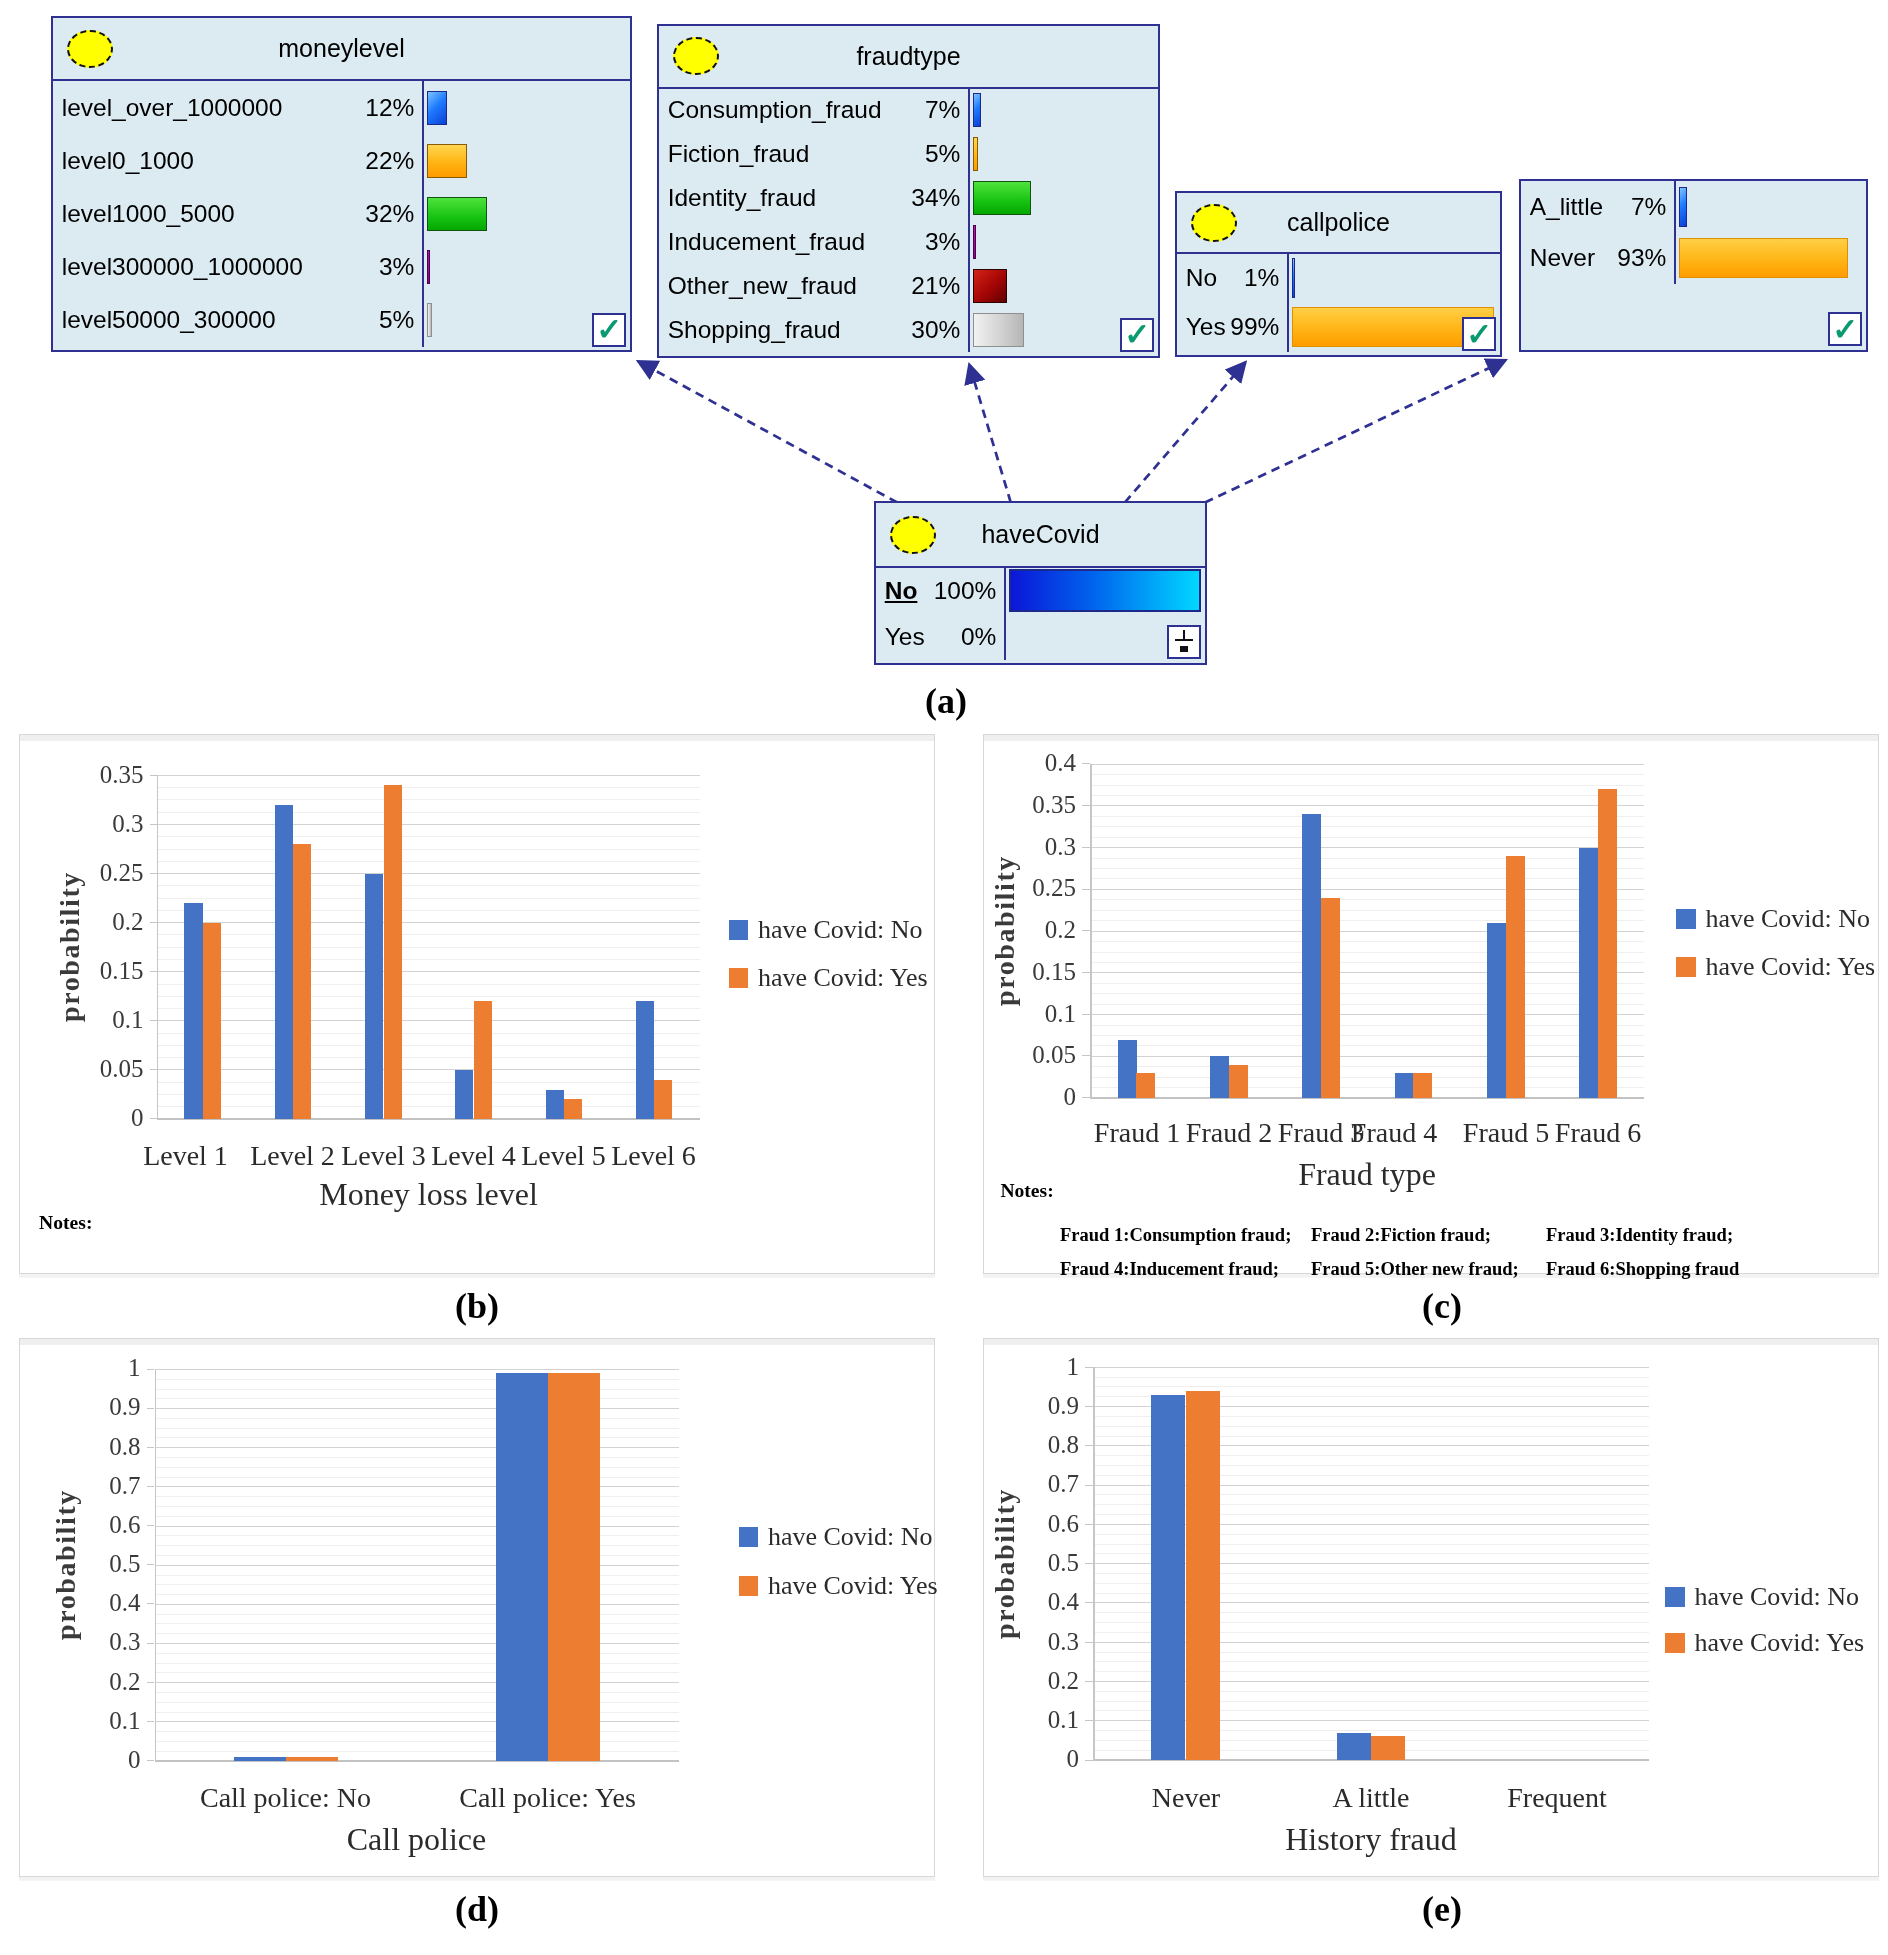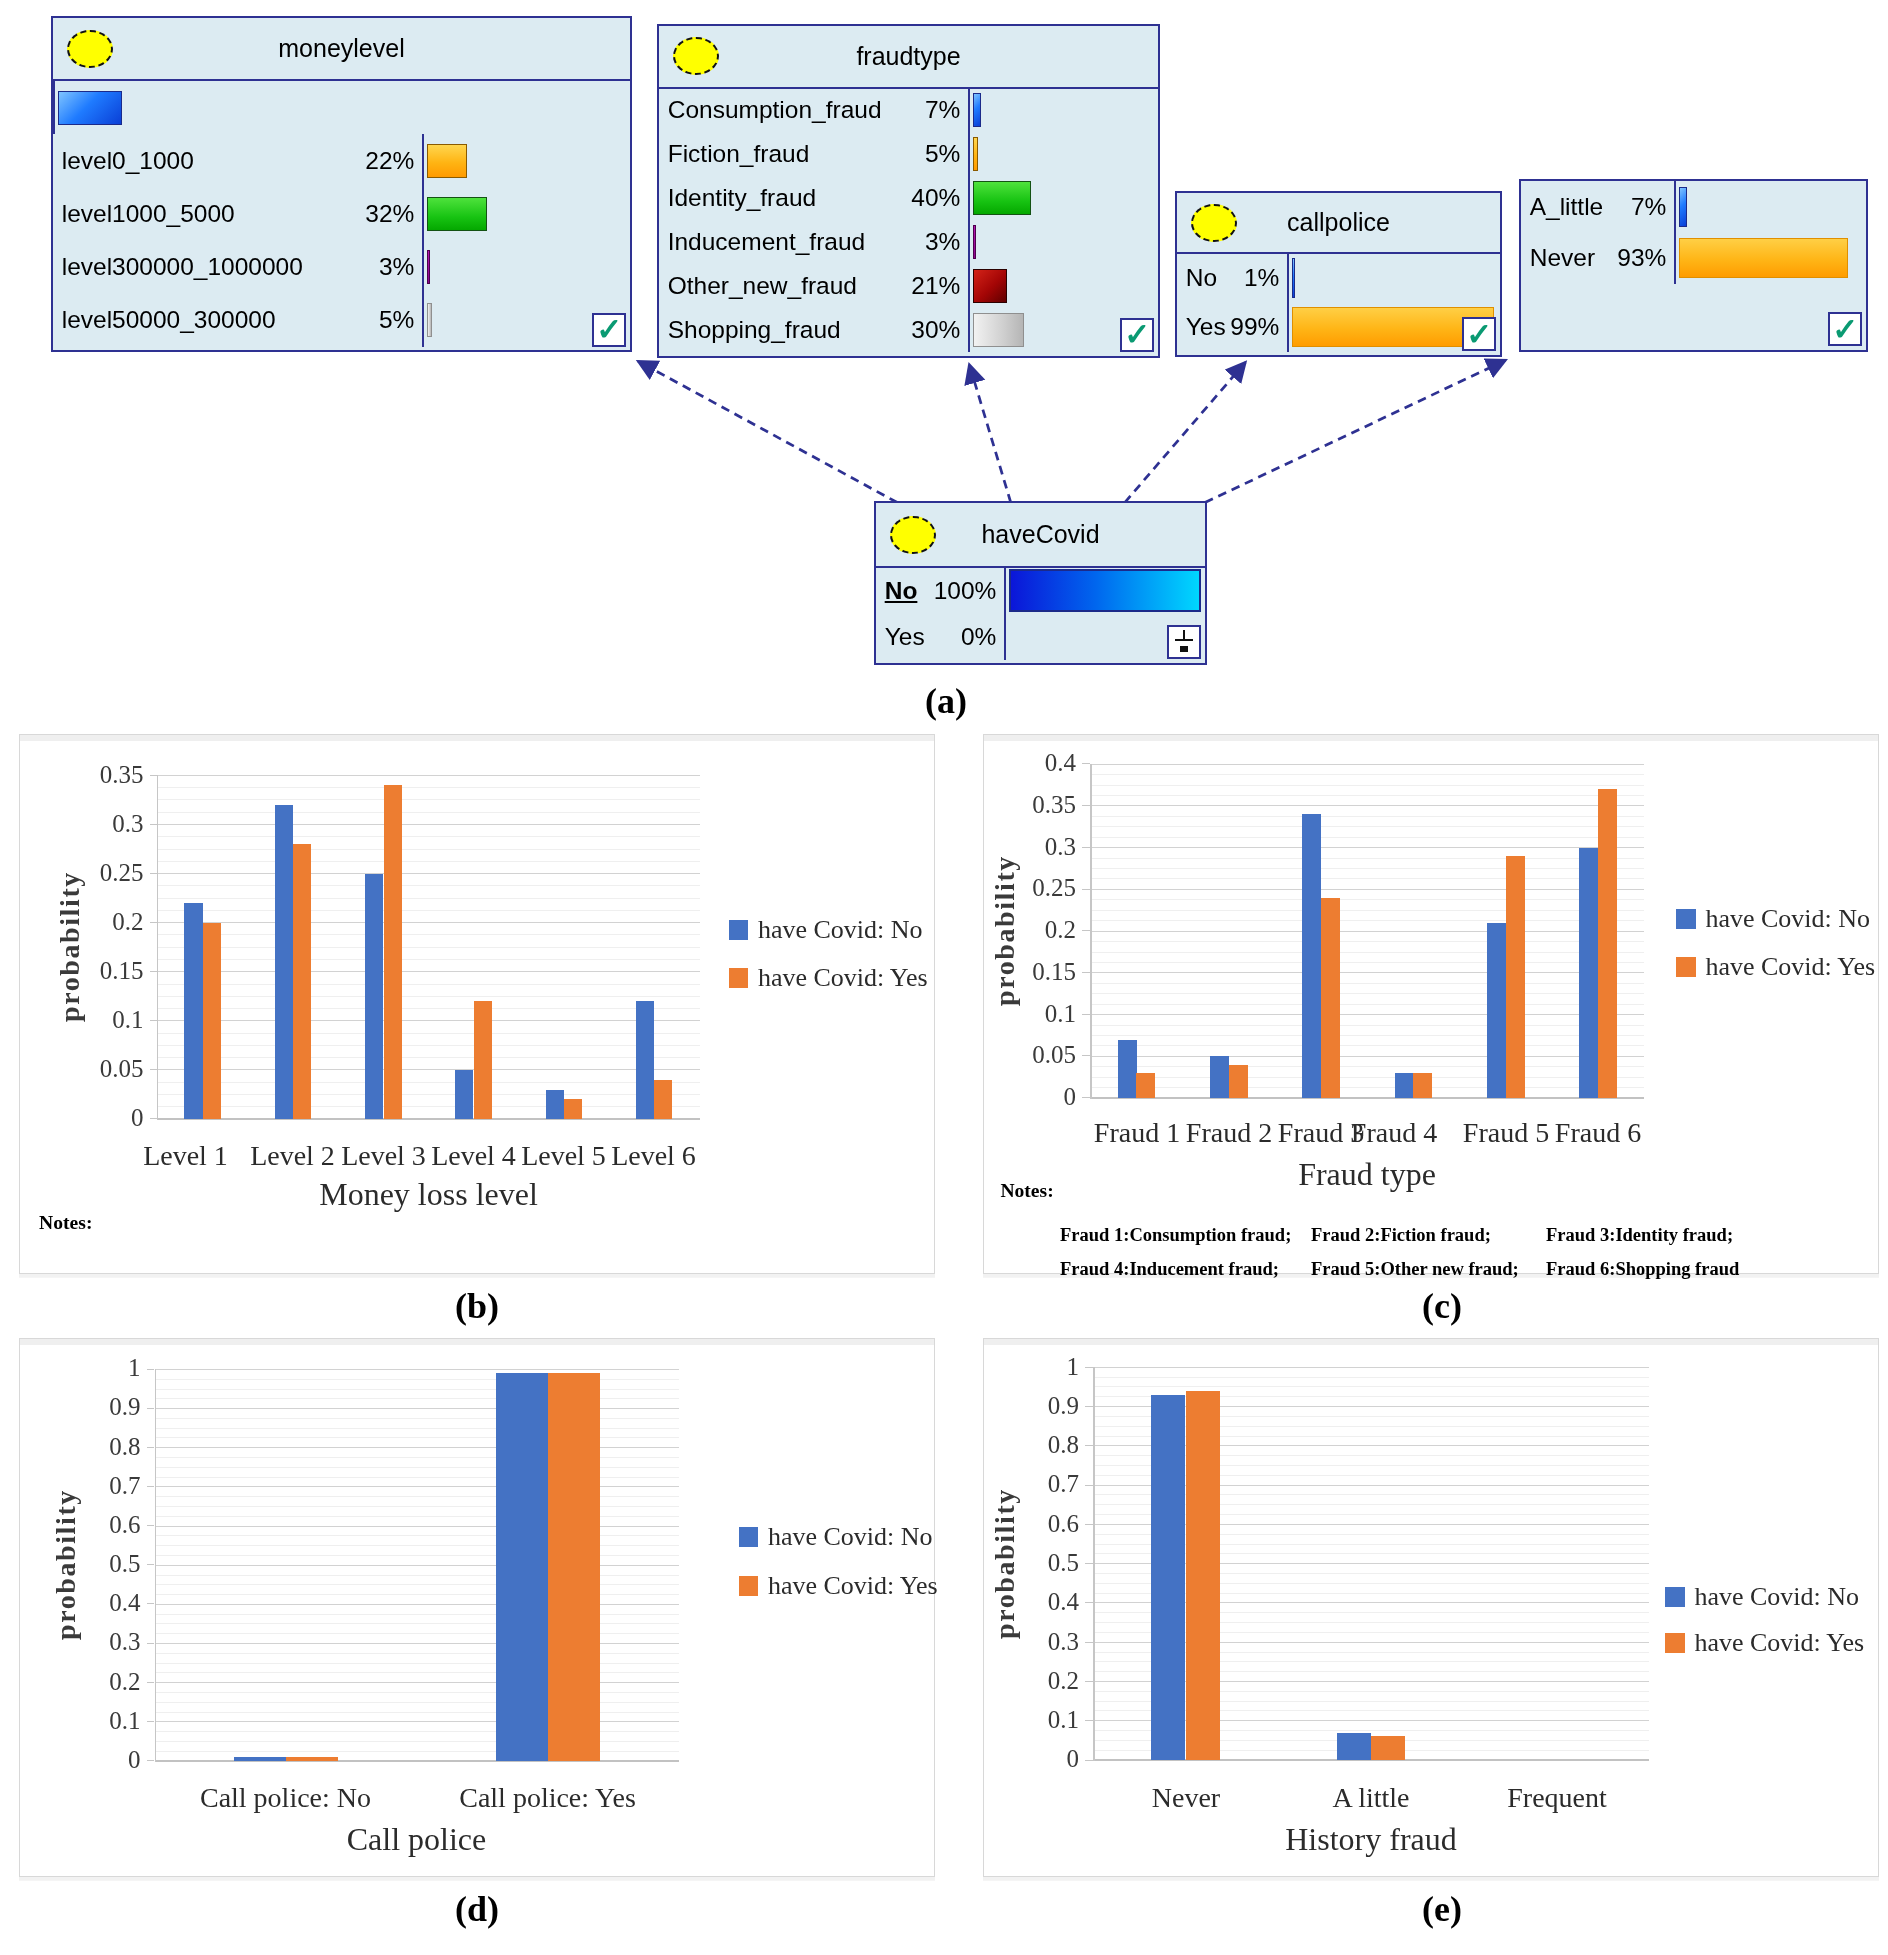--- a/index.html
+++ b/index.html
@@ -99,20 +99,24 @@
     <line x1="2209" y1="921" x2="2760" y2="660" marker-end="url(#ah)"></line>
   </svg>
 
   <div class="node" id="node-moneylevel">
     <div class="node-title">
       <span class="ellipse"></span>
       <span>moneylevel</span>
     </div>
     <div class="node-body">
         <div class="node-row">
+          <div class="row-left">
+            <span class="row-label">level_over_1000000</span>
+            <span class="row-pct">12%</span>
+          </div>
           <div class="row-bars">
             <div class="prob-bar bar-blue" style="width: calc(12% - 4.4px); min-width: 3.8px;"></div>
           </div>
         </div>
         <div class="node-row">
           <div class="row-left">
             <span class="row-label">level0_1000</span>
             <span class="row-pct">22%</span>
           </div>
           <div class="row-bars">
@@ -170,21 +174,21 @@
             <span class="row-label">Fiction_fraud</span>
             <span class="row-pct">5%</span>
           </div>
           <div class="row-bars">
             <div class="prob-bar bar-orange" style="width: calc(5% - 4.4px); min-width: 3.8px;"></div>
           </div>
         </div>
         <div class="node-row">
           <div class="row-left">
             <span class="row-label">Identity_fraud</span>
-            <span class="row-pct">40%</span>
+            <span class="row-pct">34%</span>
           </div>
           <div class="row-bars">
             <div class="prob-bar bar-green" style="width: calc(34% - 4.4px); min-width: 3.8px;"></div>
           </div>
         </div>
         <div class="node-row">
           <div class="row-left">
             <span class="row-label">Inducement_fraud</span>
             <span class="row-pct">3%</span>
           </div>

